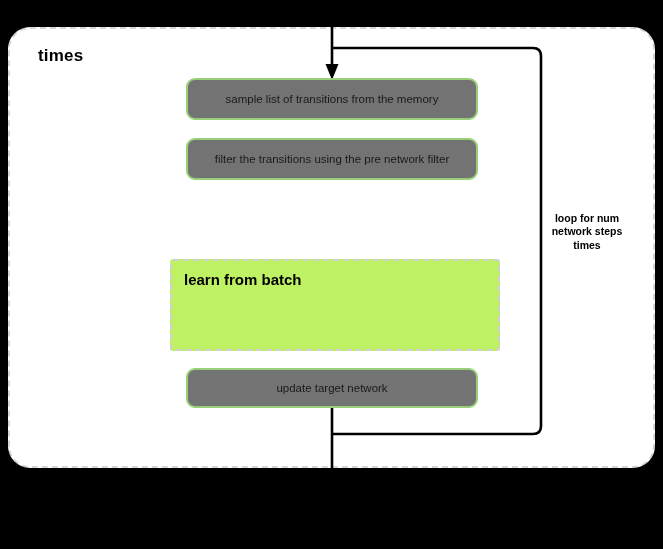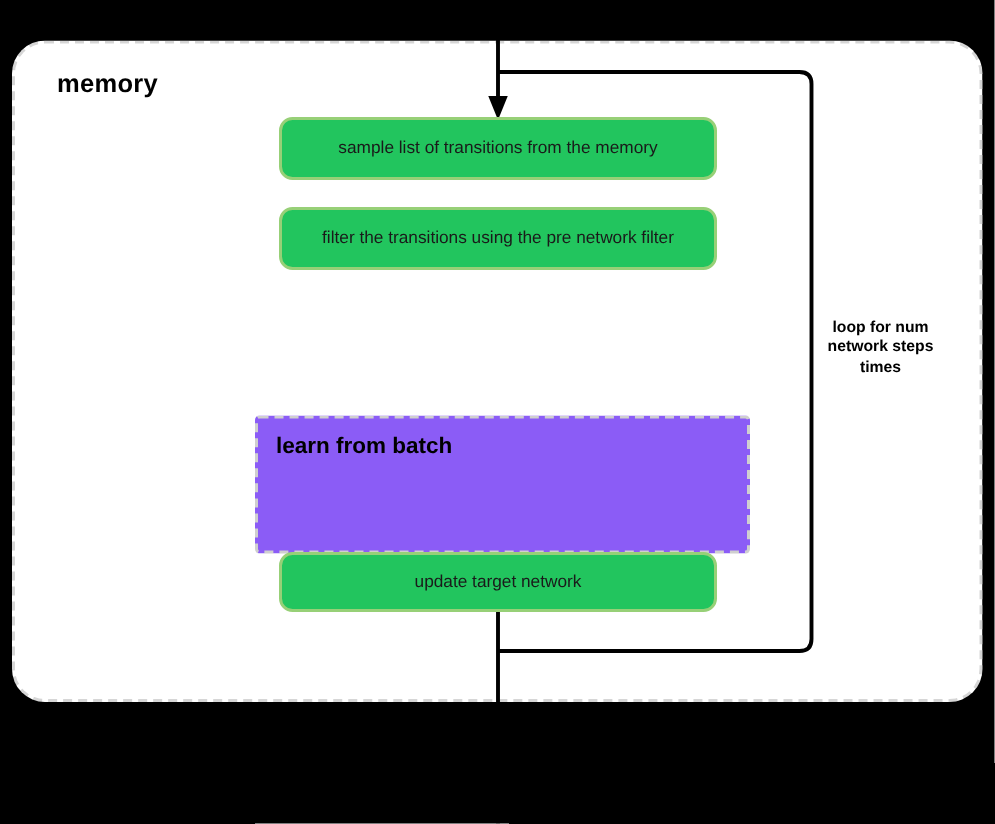--- a/index.html
+++ b/index.html
@@ -32,42 +32,42 @@
 
   
   #edges{position:absolute;left:0;top:0;width:663px;height:549px;pointer-events:none;}
 
   
   .node{
     position:absolute;
     left:186px;
     width:292px;
     box-sizing:border-box;
-    background:#22c55e;
+    background:#737373;
     border:2px solid #97d077;
     border-radius:9px;
     display:flex;
     align-items:center;
     justify-content:center;
     font-size:11.5px;
     color:#1a1a1a;
     text-align:center;
   }
   .n1{top:78px;height:42px;}
   .n2{top:138px;height:42px;}
   .n3{top:198px;height:42px;}
   .n5{top:368px;height:40px;justify-content:center;}
 
   
   .subflow{
     position:absolute;
-    left:170px;top:277px;
+    left:170px;top:259px;
     width:330px;height:92px;
     box-sizing:border-box;
-    background:#8b5cf6;
+    background:#bef264;
     border:2px dashed #cfcfcf;
     border-radius:3px;
   }
   .subflow-title{
     position:absolute;
     left:12px;top:8px;
     width:150px;
     font-size:15px;
     font-weight:bold;
     line-height:1.45;
@@ -85,21 +85,21 @@
     text-align:center;
     color:#000000;
   }
 </style>
 </head>
 <body>
 
 <div id="stage">
 
   <div class="container-box"></div>
-  <div class="container-title">memory</div>
+  <div class="container-title">times</div>
 
   <svg id="edges" viewBox="0 0 663 549" xmlns="http://www.w3.org/2000/svg">
 
     <path d="M332,0 L332,70" stroke="#000000" stroke-width="2.6" fill="none"></path>
     <polygon points="332,80 325.5,64 338.5,64" fill="#000000"></polygon>
 
     <path d="M332,48 L533,48 Q541,48 541,56 L541,426 Q541,434 533,434 L332,434" stroke="#000000" stroke-width="2.6" fill="none" stroke-linecap="butt"></path>
 
     <path d="M332,408 L332,549" stroke="#000000" stroke-width="2.6" fill="none"></path>
   </svg>

